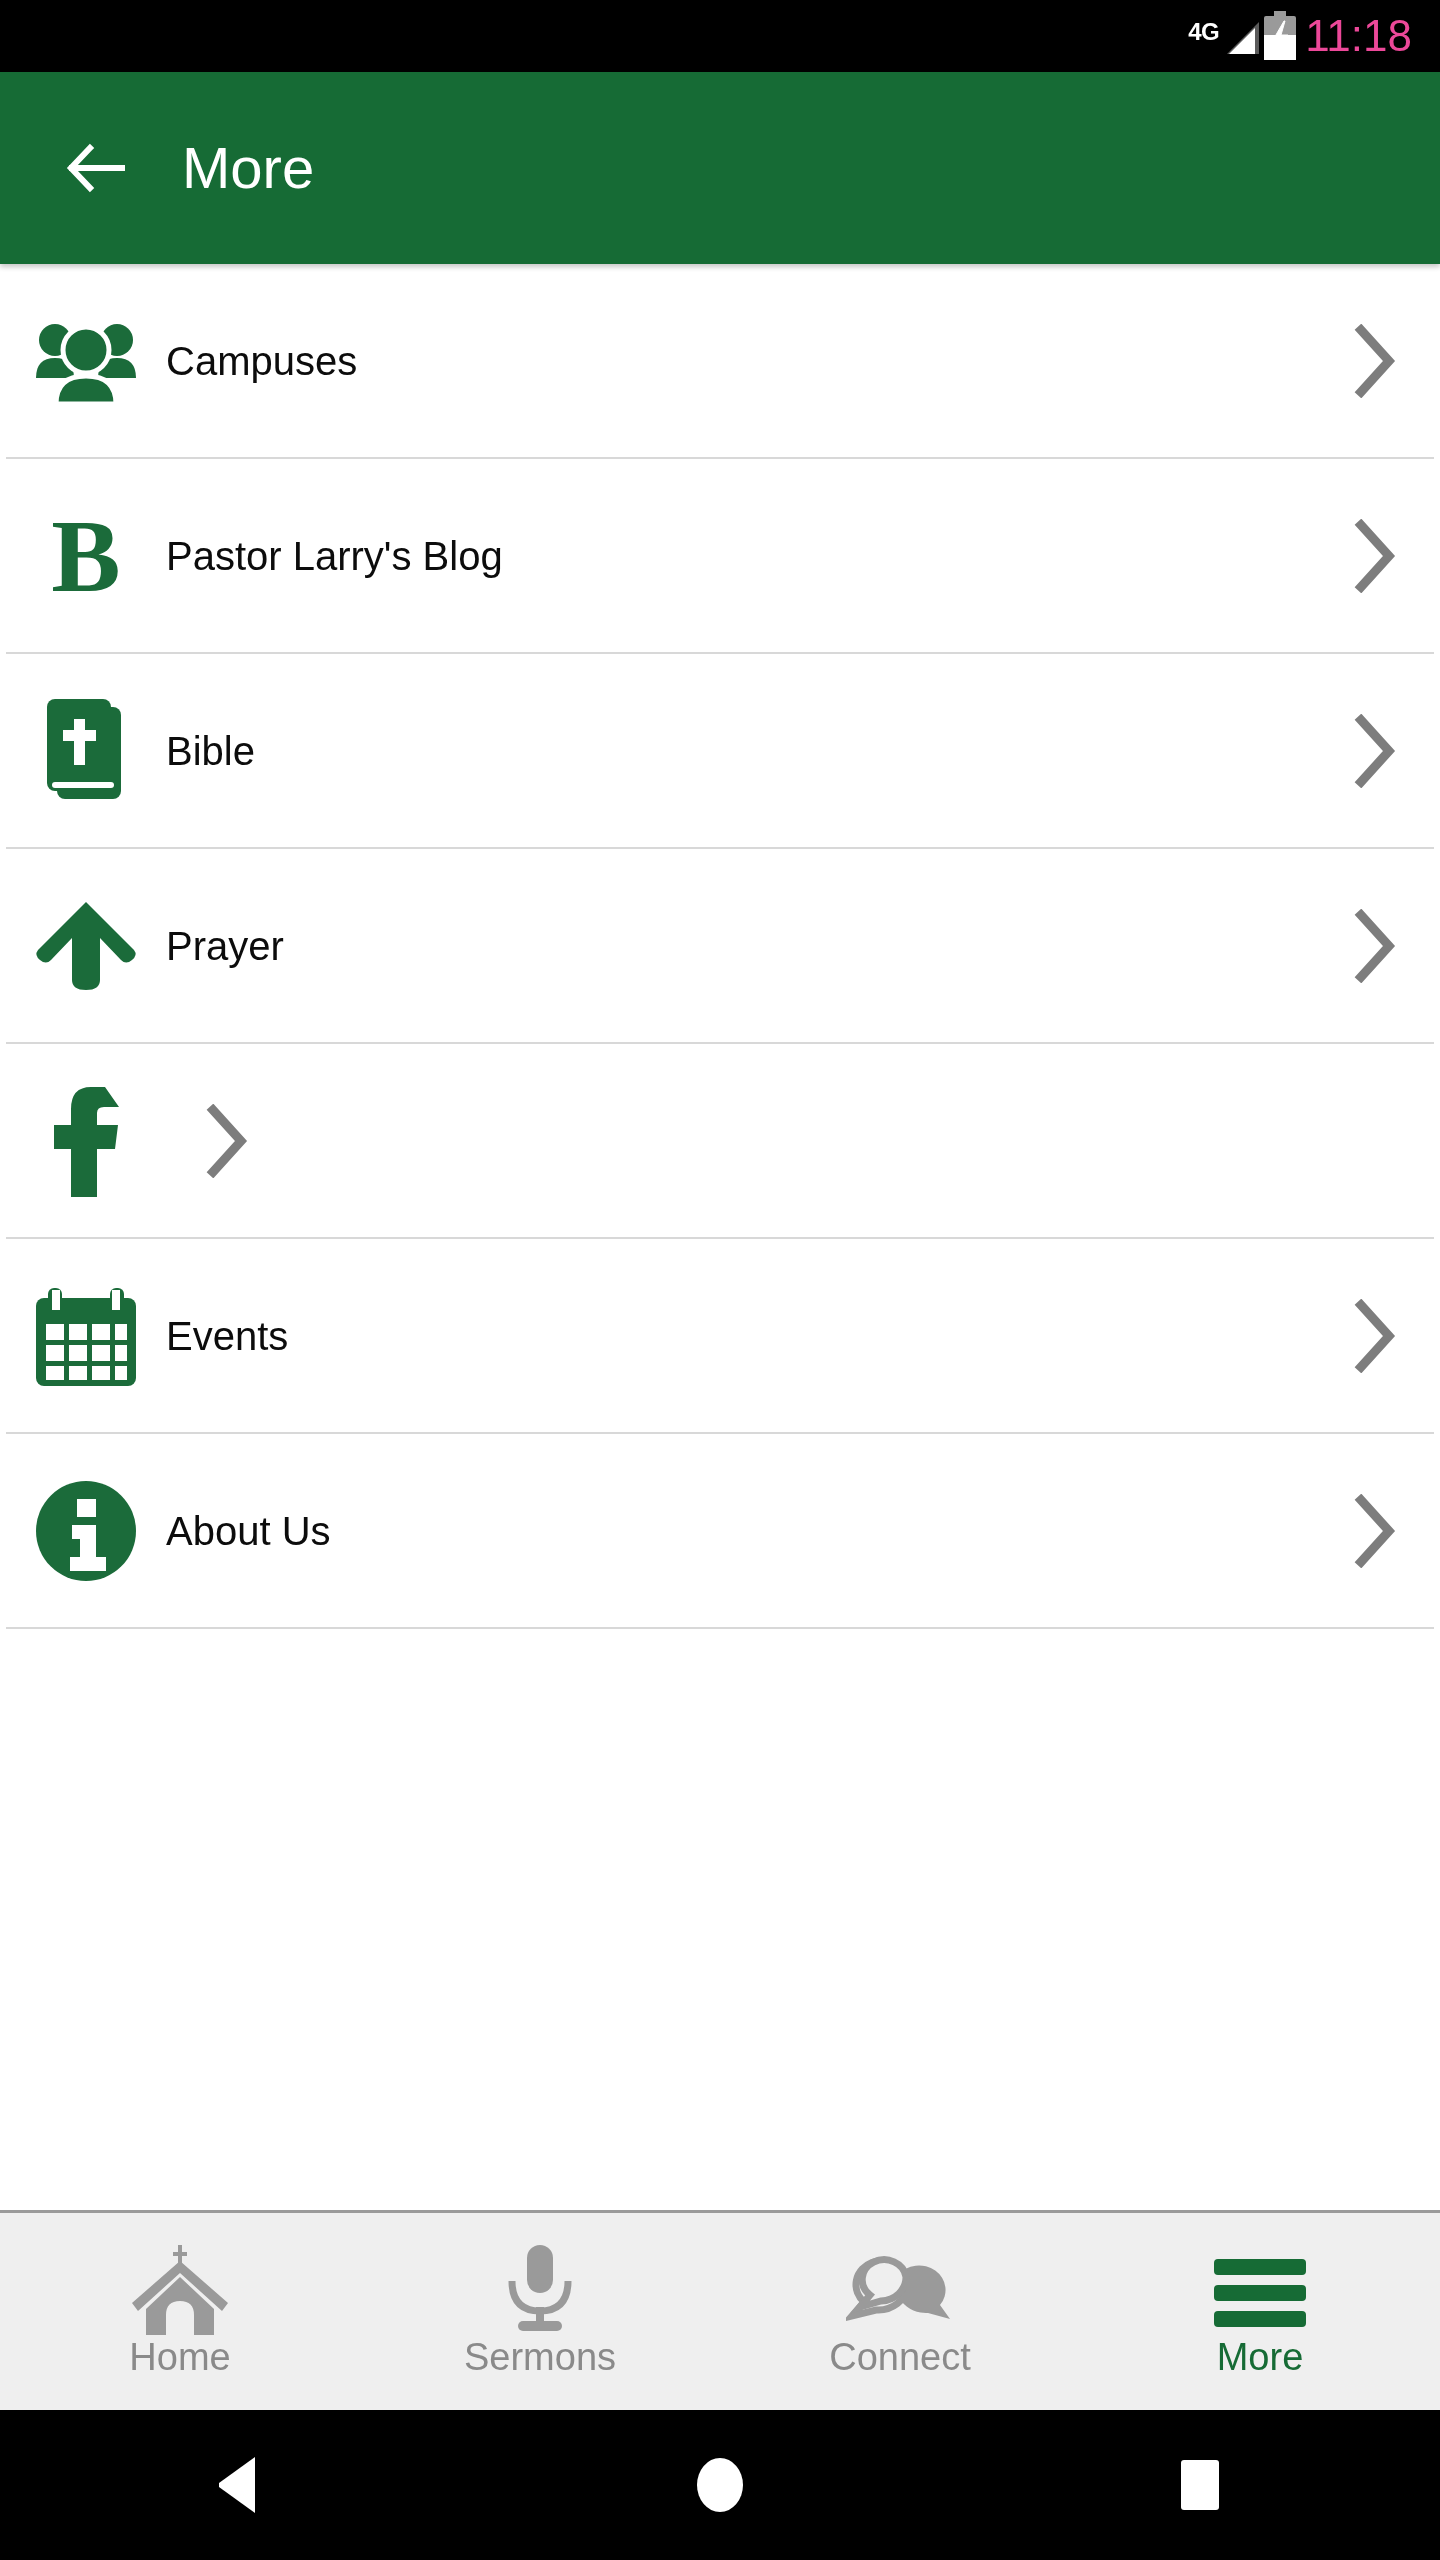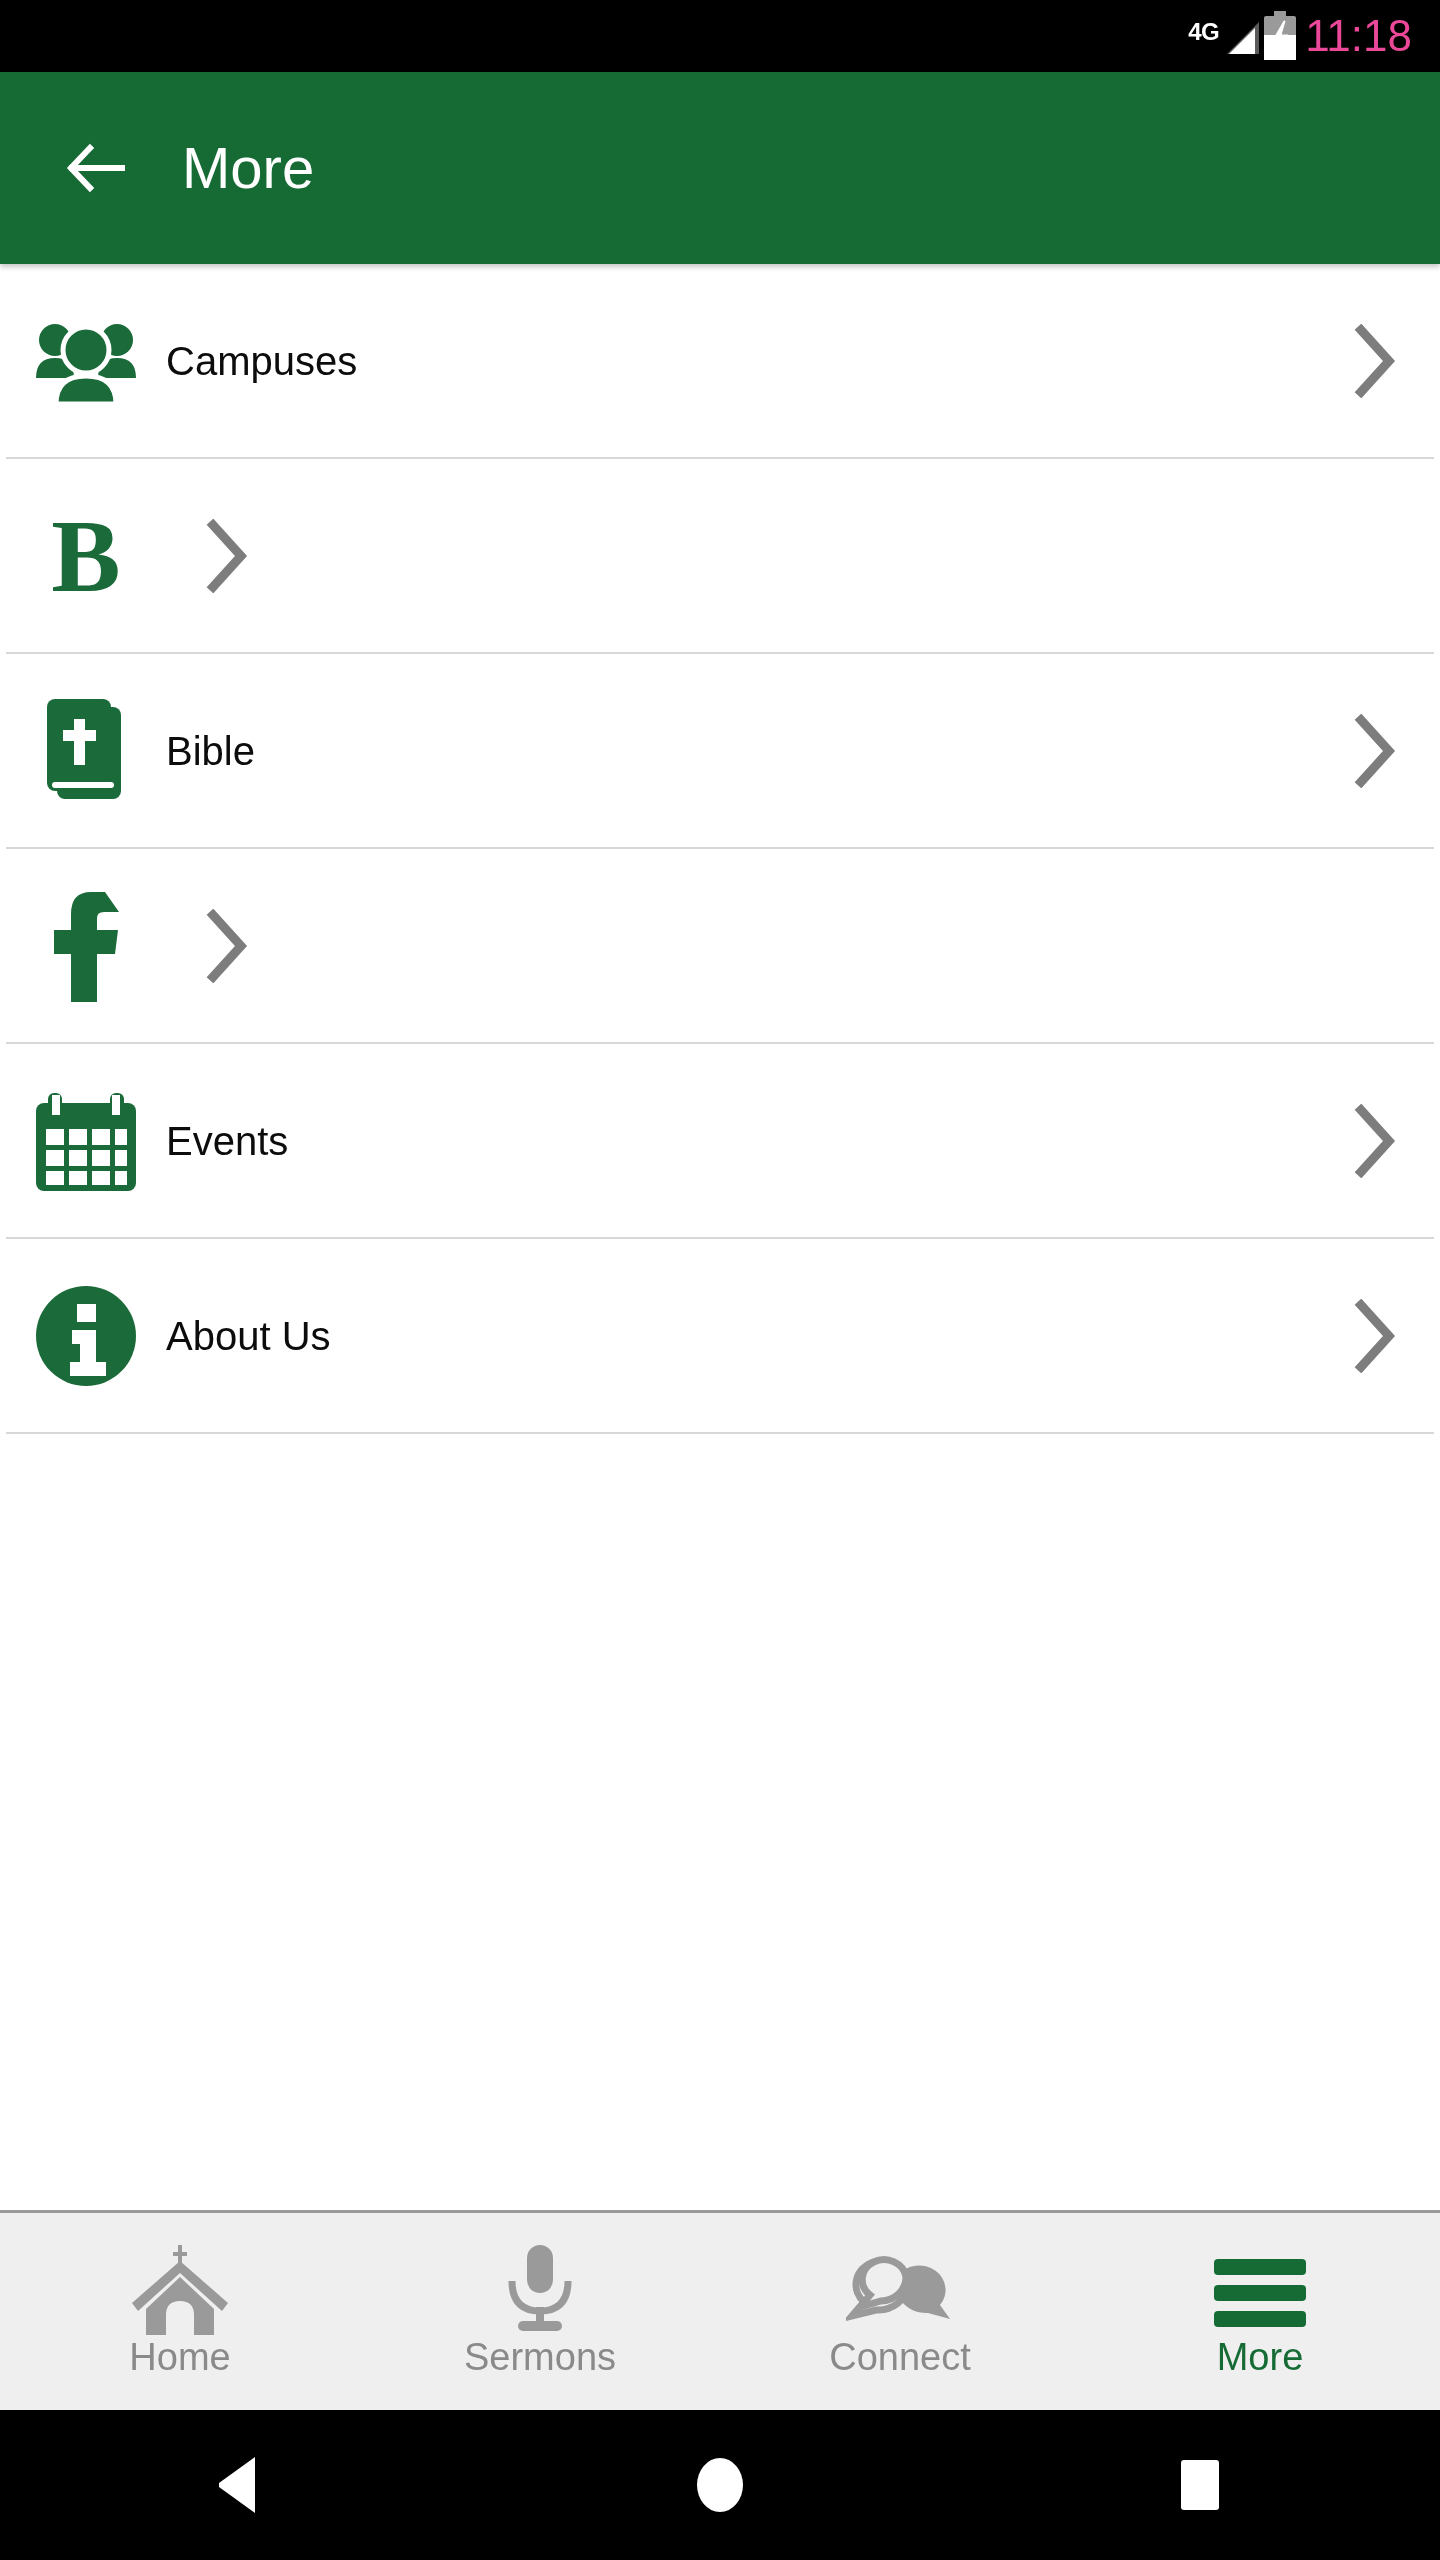--- a/index.html
+++ b/index.html
@@ -127,20 +127,21 @@
         <svg width="46" height="74" viewBox="0 0 46 74">
           <polyline points="10,6 38,37 10,68" fill="none" stroke="#7d7d7d" stroke-width="9" stroke-linecap="square"></polyline>
         </svg>
       </div>
     </div>
 
     <div class="row">
       <div class="icon-cell">
         <span class="blogB">B</span>
       </div>
+      <div class="label">Pastor Larry's Blog</div>
       <div class="chev">
         <svg width="46" height="74" viewBox="0 0 46 74">
           <polyline points="10,6 38,37 10,68" fill="none" stroke="#7d7d7d" stroke-width="9" stroke-linecap="square"></polyline>
         </svg>
       </div>
     </div>
 
     <div class="row">
       <div class="icon-cell">
         <svg width="90" height="108" viewBox="0 0 90 108">
@@ -152,20 +153,33 @@
         </svg>
       </div>
       <div class="label">Bible</div>
       <div class="chev">
         <svg width="46" height="74" viewBox="0 0 46 74">
           <polyline points="10,6 38,37 10,68" fill="none" stroke="#7d7d7d" stroke-width="9" stroke-linecap="square"></polyline>
         </svg>
       </div>
     </div>
 
+    <div class="row">
+      <div class="icon-cell">
+        <svg width="104" height="96" viewBox="0 0 104 96">
+          <path d="M52 4 L100 52 q4 5 -2 10 q-6 5 -11 0 L66 40 L66 82 q0 10 -14 10 q-14 0 -14 -10 L38 40 L17 62 q-5 5 -11 0 q-6 -5 -2 -10 z" fill="#1B6B3A"></path>
+        </svg>
+      </div>
+      <div class="label">Prayer</div>
+      <div class="chev">
+        <svg width="46" height="74" viewBox="0 0 46 74">
+          <polyline points="10,6 38,37 10,68" fill="none" stroke="#7d7d7d" stroke-width="9" stroke-linecap="square"></polyline>
+        </svg>
+      </div>
+    </div>
 
     <div class="row">
       <div class="icon-cell">
         <svg width="74" height="112" viewBox="0 0 74 112">
           <path d="M56 2 h-14 q-20 0 -20 22 v16 h-17 v24 h17 v48 h26 v-48 h18 l3 -24 h-21 v-12 q0 -6 7 -6 h15 z" fill="#1B6B3A"></path>
         </svg>
       </div>
       <div class="chev">
         <svg width="46" height="74" viewBox="0 0 46 74">
           <polyline points="10,6 38,37 10,68" fill="none" stroke="#7d7d7d" stroke-width="9" stroke-linecap="square"></polyline>

